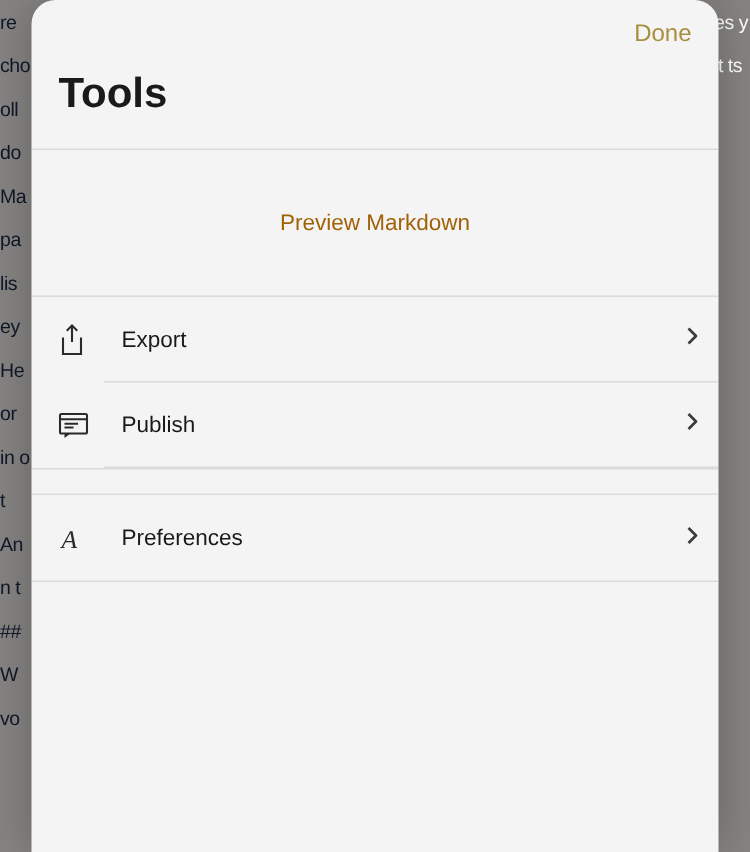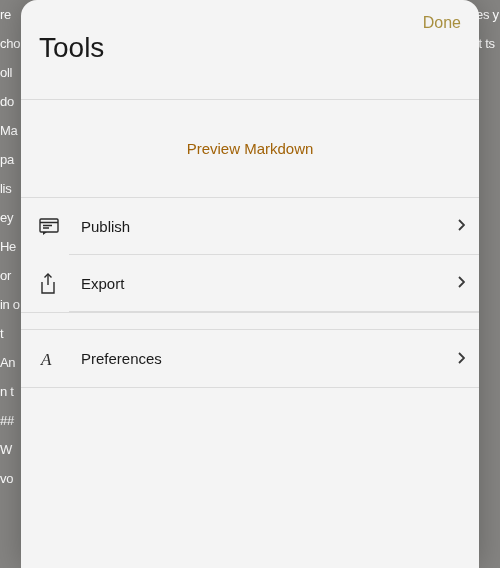--- a/index.html
+++ b/index.html
@@ -12,21 +12,21 @@
       overflow: hidden;
     }
     .bg-left {
       position: absolute;
       left: 0;
       top: 0;
       width: 20px;
       height: 100%;
       font-size: 13px;
       line-height: 29px;
-      color: #ffffff;
+      color: #0f172a;
       overflow: hidden;
       letter-spacing: -0.3px;
     }
     .bg-right {
       position: absolute;
       right: 0;
       top: 0;
       width: 24px;
       height: 100%;
       font-size: 13px;
@@ -57,23 +57,23 @@
       position: absolute;
       right: 18px;
       top: 14px;
       color: #a88f3f;
       font-size: 16px;
       font-weight: 500;
       cursor: pointer;
     }
     .title {
       font-size: 28px;
-      font-weight: 400;
+      font-weight: 700;
       color: #1a1a1a;
-      margin-top: 18px;
+      margin-top: 32px;
     }
     .preview-block {
       height: 98px;
       display: flex;
       align-items: center;
       justify-content: center;
       border-bottom: 1px solid rgba(0,0,0,0.10);
       color: #a16207;
       font-size: 15px;
     }
@@ -171,48 +171,48 @@
   </div>
 
   <div class="preview-block">
     <span>Preview Markdown</span>
   </div>
 
   <div class="list">
 
     <div class="row">
       <div class="icon">
+        <svg width="18" height="22" viewBox="0 0 18 22" fill="none" stroke="currentColor" stroke-width="1.4">
+          <path d="M9 1 L9 12"></path>
+          <path d="M5.5 4.5 L9 1 L12.5 4.5"></path>
+          <path d="M3 9 L3 20 L15 20 L15 9"></path>
+        </svg>
+      </div>
+      <div class="row-inner">
+        <span class="label">Export</span>
+        <span class="chevron">
+          <svg width="8" height="12" viewBox="0 0 8 12" fill="none" stroke="currentColor" stroke-width="1.8">
+              <path d="M2 1 L7 6 L2 11"></path>
+            </svg>
+        </span>
+      </div>
+    </div>
+
+    <div class="row">
+      <div class="icon">
         <svg width="20" height="18" viewBox="0 0 20 18" fill="none" stroke="currentColor" stroke-width="1.4">
           <rect x="1" y="1" width="18" height="13" rx="1"></rect>
           <line x1="1" y1="4.5" x2="19" y2="4.5"></line>
           <line x1="4" y1="7.5" x2="13" y2="7.5"></line>
           <line x1="4" y1="10" x2="10" y2="10"></line>
           <path d="M4 14 L4 17 L8 14" fill="currentColor" stroke="none"></path>
         </svg>
       </div>
       <div class="row-inner">
         <span class="label">Publish</span>
-        <span class="chevron">
-          <svg width="8" height="12" viewBox="0 0 8 12" fill="none" stroke="currentColor" stroke-width="1.8">
-              <path d="M2 1 L7 6 L2 11"></path>
-            </svg>
-        </span>
-      </div>
-    </div>
-
-    <div class="row">
-      <div class="icon">
-        <svg width="18" height="22" viewBox="0 0 18 22" fill="none" stroke="currentColor" stroke-width="1.4">
-          <path d="M9 1 L9 12"></path>
-          <path d="M5.5 4.5 L9 1 L12.5 4.5"></path>
-          <path d="M3 9 L3 20 L15 20 L15 9"></path>
-        </svg>
-      </div>
-      <div class="row-inner">
-        <span class="label">Export</span>
         <span class="chevron">
           <svg width="8" height="12" viewBox="0 0 8 12" fill="none" stroke="currentColor" stroke-width="1.8">
               <path d="M2 1 L7 6 L2 11"></path>
             </svg>
         </span>
       </div>
     </div>
 
 
     <div class="group-divider"></div>

